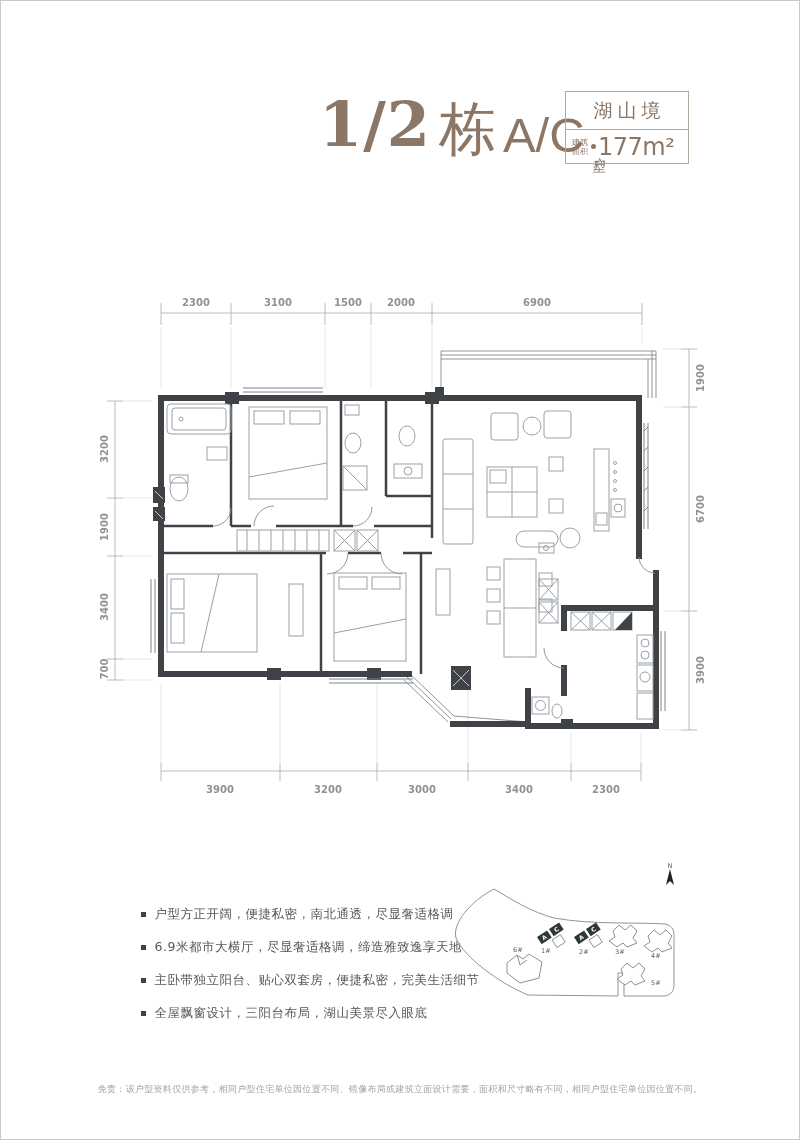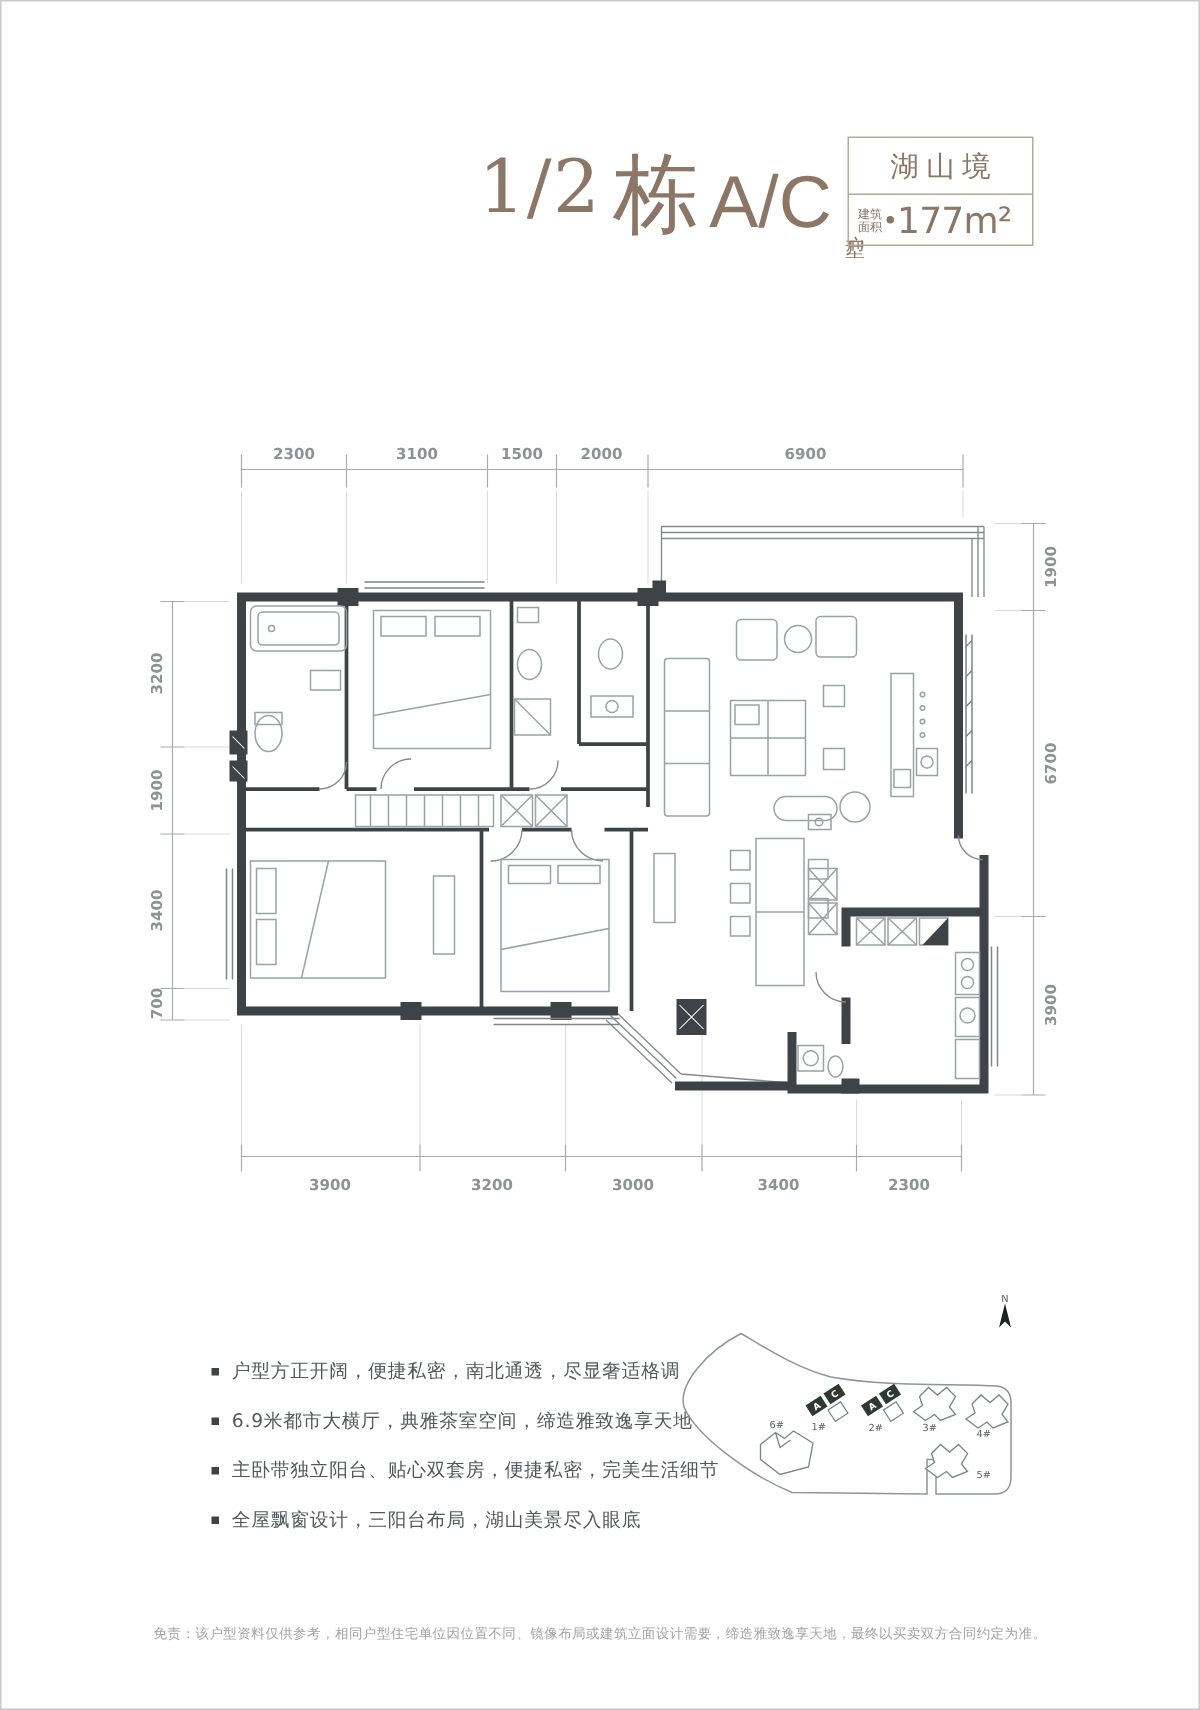--- a/index.html
+++ b/index.html
@@ -2,21 +2,21 @@
 <html><head>
 <meta charset="utf-8">
 <style>
   * { margin:0; padding:0; box-sizing:border-box; }
   body { background:#e8e8e8; font-family:"DejaVu Sans","Liberation Sans",sans-serif; }
   .page { position:relative; width:800px; height:1140px; background:#ffffff;
           border:1px solid #c9c9c9; margin:0 auto; overflow:hidden; }
 
   
   .title-row { position:absolute; left:318px; top:88px; display:flex; align-items:flex-end; color:#8c7666; }
-  .title-block   { font-family:"DejaVu Serif","Liberation Serif",serif; font-size:49px; line-height:72px; letter-spacing:1px; }
+  .title-block   { font-family:"DejaVu Serif","Liberation Serif",serif; font-size:62px; line-height:72px; letter-spacing:1px;font-weight:bold; }
   .title-dong    { font-family:"DejaVu Serif","Liberation Serif",serif; font-size:58px; line-height:64px; margin-left:8px; }
   .title-unit    { font-family:Liberation Sans, sans-serif; font-size:49px; line-height:52px; margin-left:6px; }
   .title-type    { writing-mode:vertical-rl; font-size:13px; letter-spacing:2px; margin:0 0 10px 5px; color:#8c7666; }
 
   .area-box { position:absolute; left:564px; top:90px; width:124px; height:73px;
               border:1px solid #b3a99e; color:#8c7666; }
   .area-box .proj { height:38px; border-bottom:1px solid #b3a99e; display:flex;
                     align-items:center; justify-content:center;
                     font-size:19px; letter-spacing:5px; padding-left:5px; }
   .area-box .row2 { height:33px; display:flex; align-items:center; padding:0 6px; }
@@ -268,21 +268,21 @@
   </svg>
   </div>
 
   <ul class="features">
     <li>
         <span class="sq"></span>
         <span>户型方正开阔，便捷私密，南北通透，尽显奢适格调</span>
       </li>
     <li>
         <span class="sq"></span>
-        <span>6.9米都市大横厅，典雅茶室空间，缔造雅致逸享天地</span>
+        <span>6.9米都市大横厅，尽显奢适格调，缔造雅致逸享天地</span>
       </li>
     <li>
         <span class="sq"></span>
         <span>主卧带独立阳台、贴心双套房，便捷私密，完美生活细节</span>
       </li>
     <li>
         <span class="sq"></span>
         <span>全屋飘窗设计，三阳台布局，湖山美景尽入眼底</span>
       </li>
   </ul>
@@ -337,15 +337,15 @@
     <text class="bnum" x="200" y="97">4#</text>
     <text class="bnum" x="200" y="124">5#</text>
 
     <g>
       <text class="bnum" x="219" y="7" text-anchor="middle" font-size="5.5">N</text>
       <path d="M219,8 L223,24 L219,20 L215,24 Z" fill="#1e2224"></path>
     </g>
   </svg>
   </div>
 
-  <div class="disclaimer">免责：该户型资料仅供参考，相同户型住宅单位因位置不同、镜像布局或建筑立面设计需要，缔造雅致逸享天地，最终以买卖双方合同约定为准。</div>
+  <div class="disclaimer">免责：该户型资料仅供参考，相同户型住宅单位因位置不同、镜像布局或建筑立面设计需要，面积和尺寸略有不同，相同户型住宅单位因位置不同。</div>
 
 </div>
 
 </body></html>

